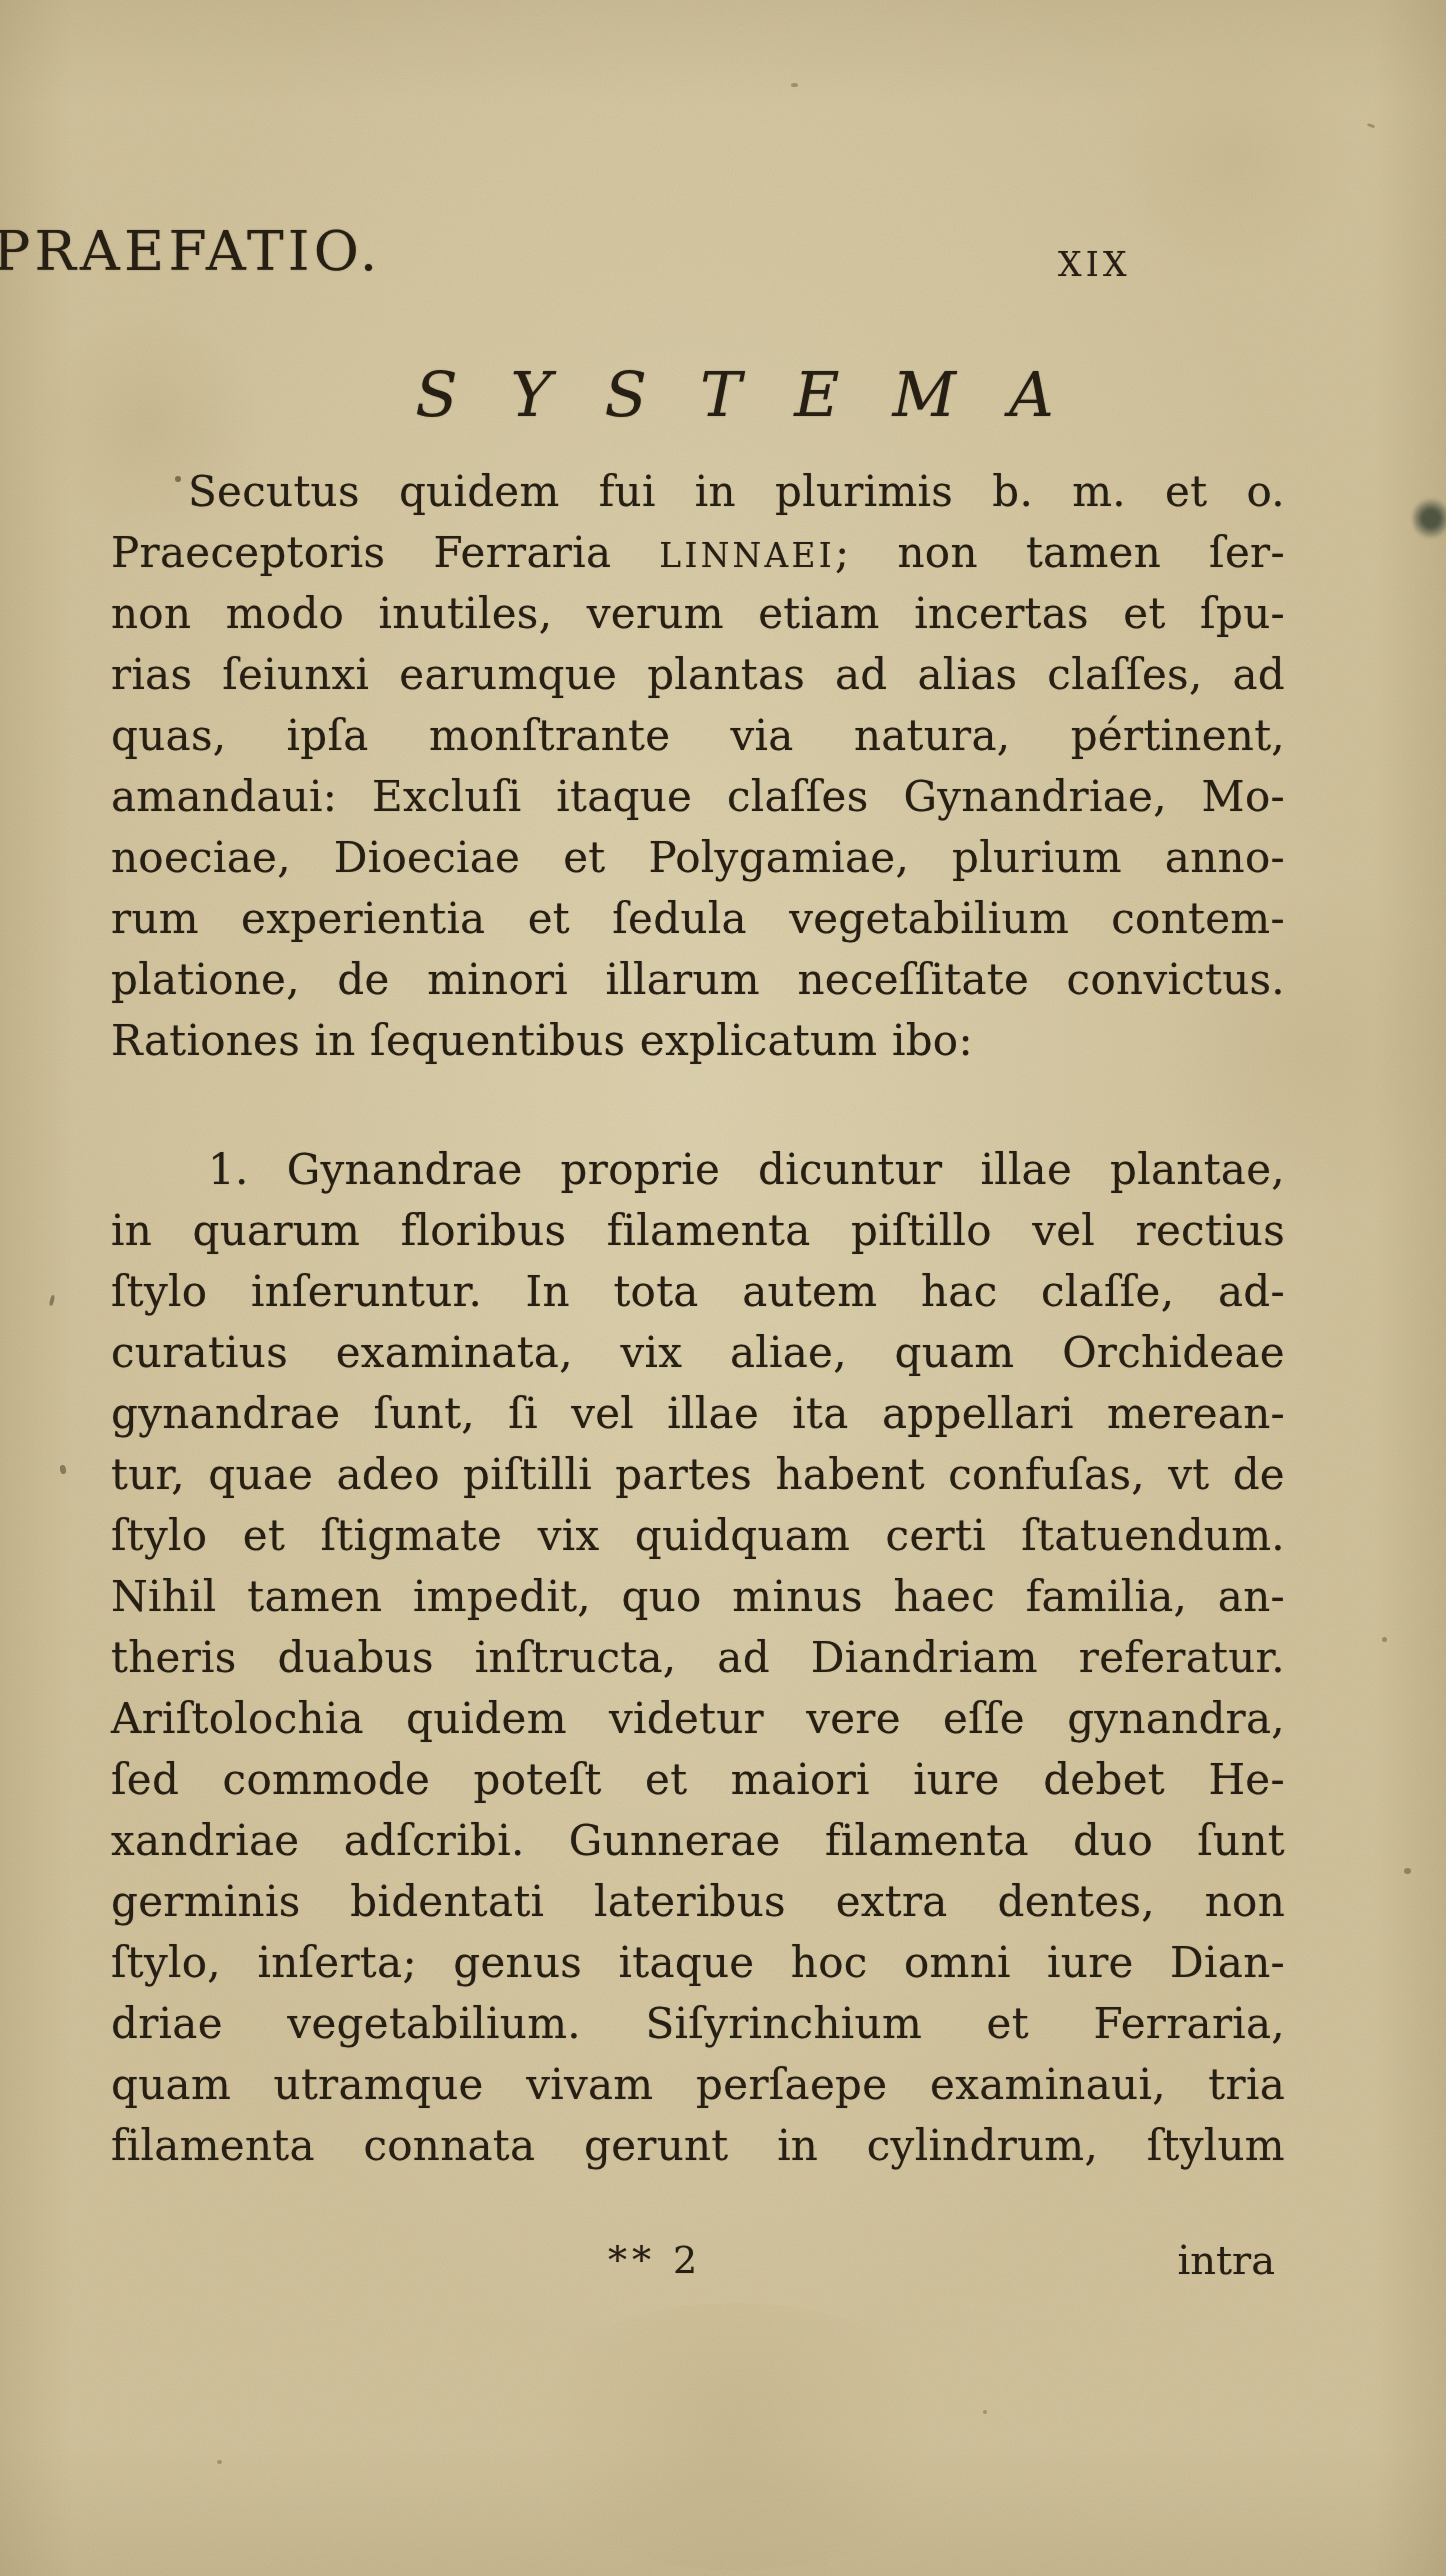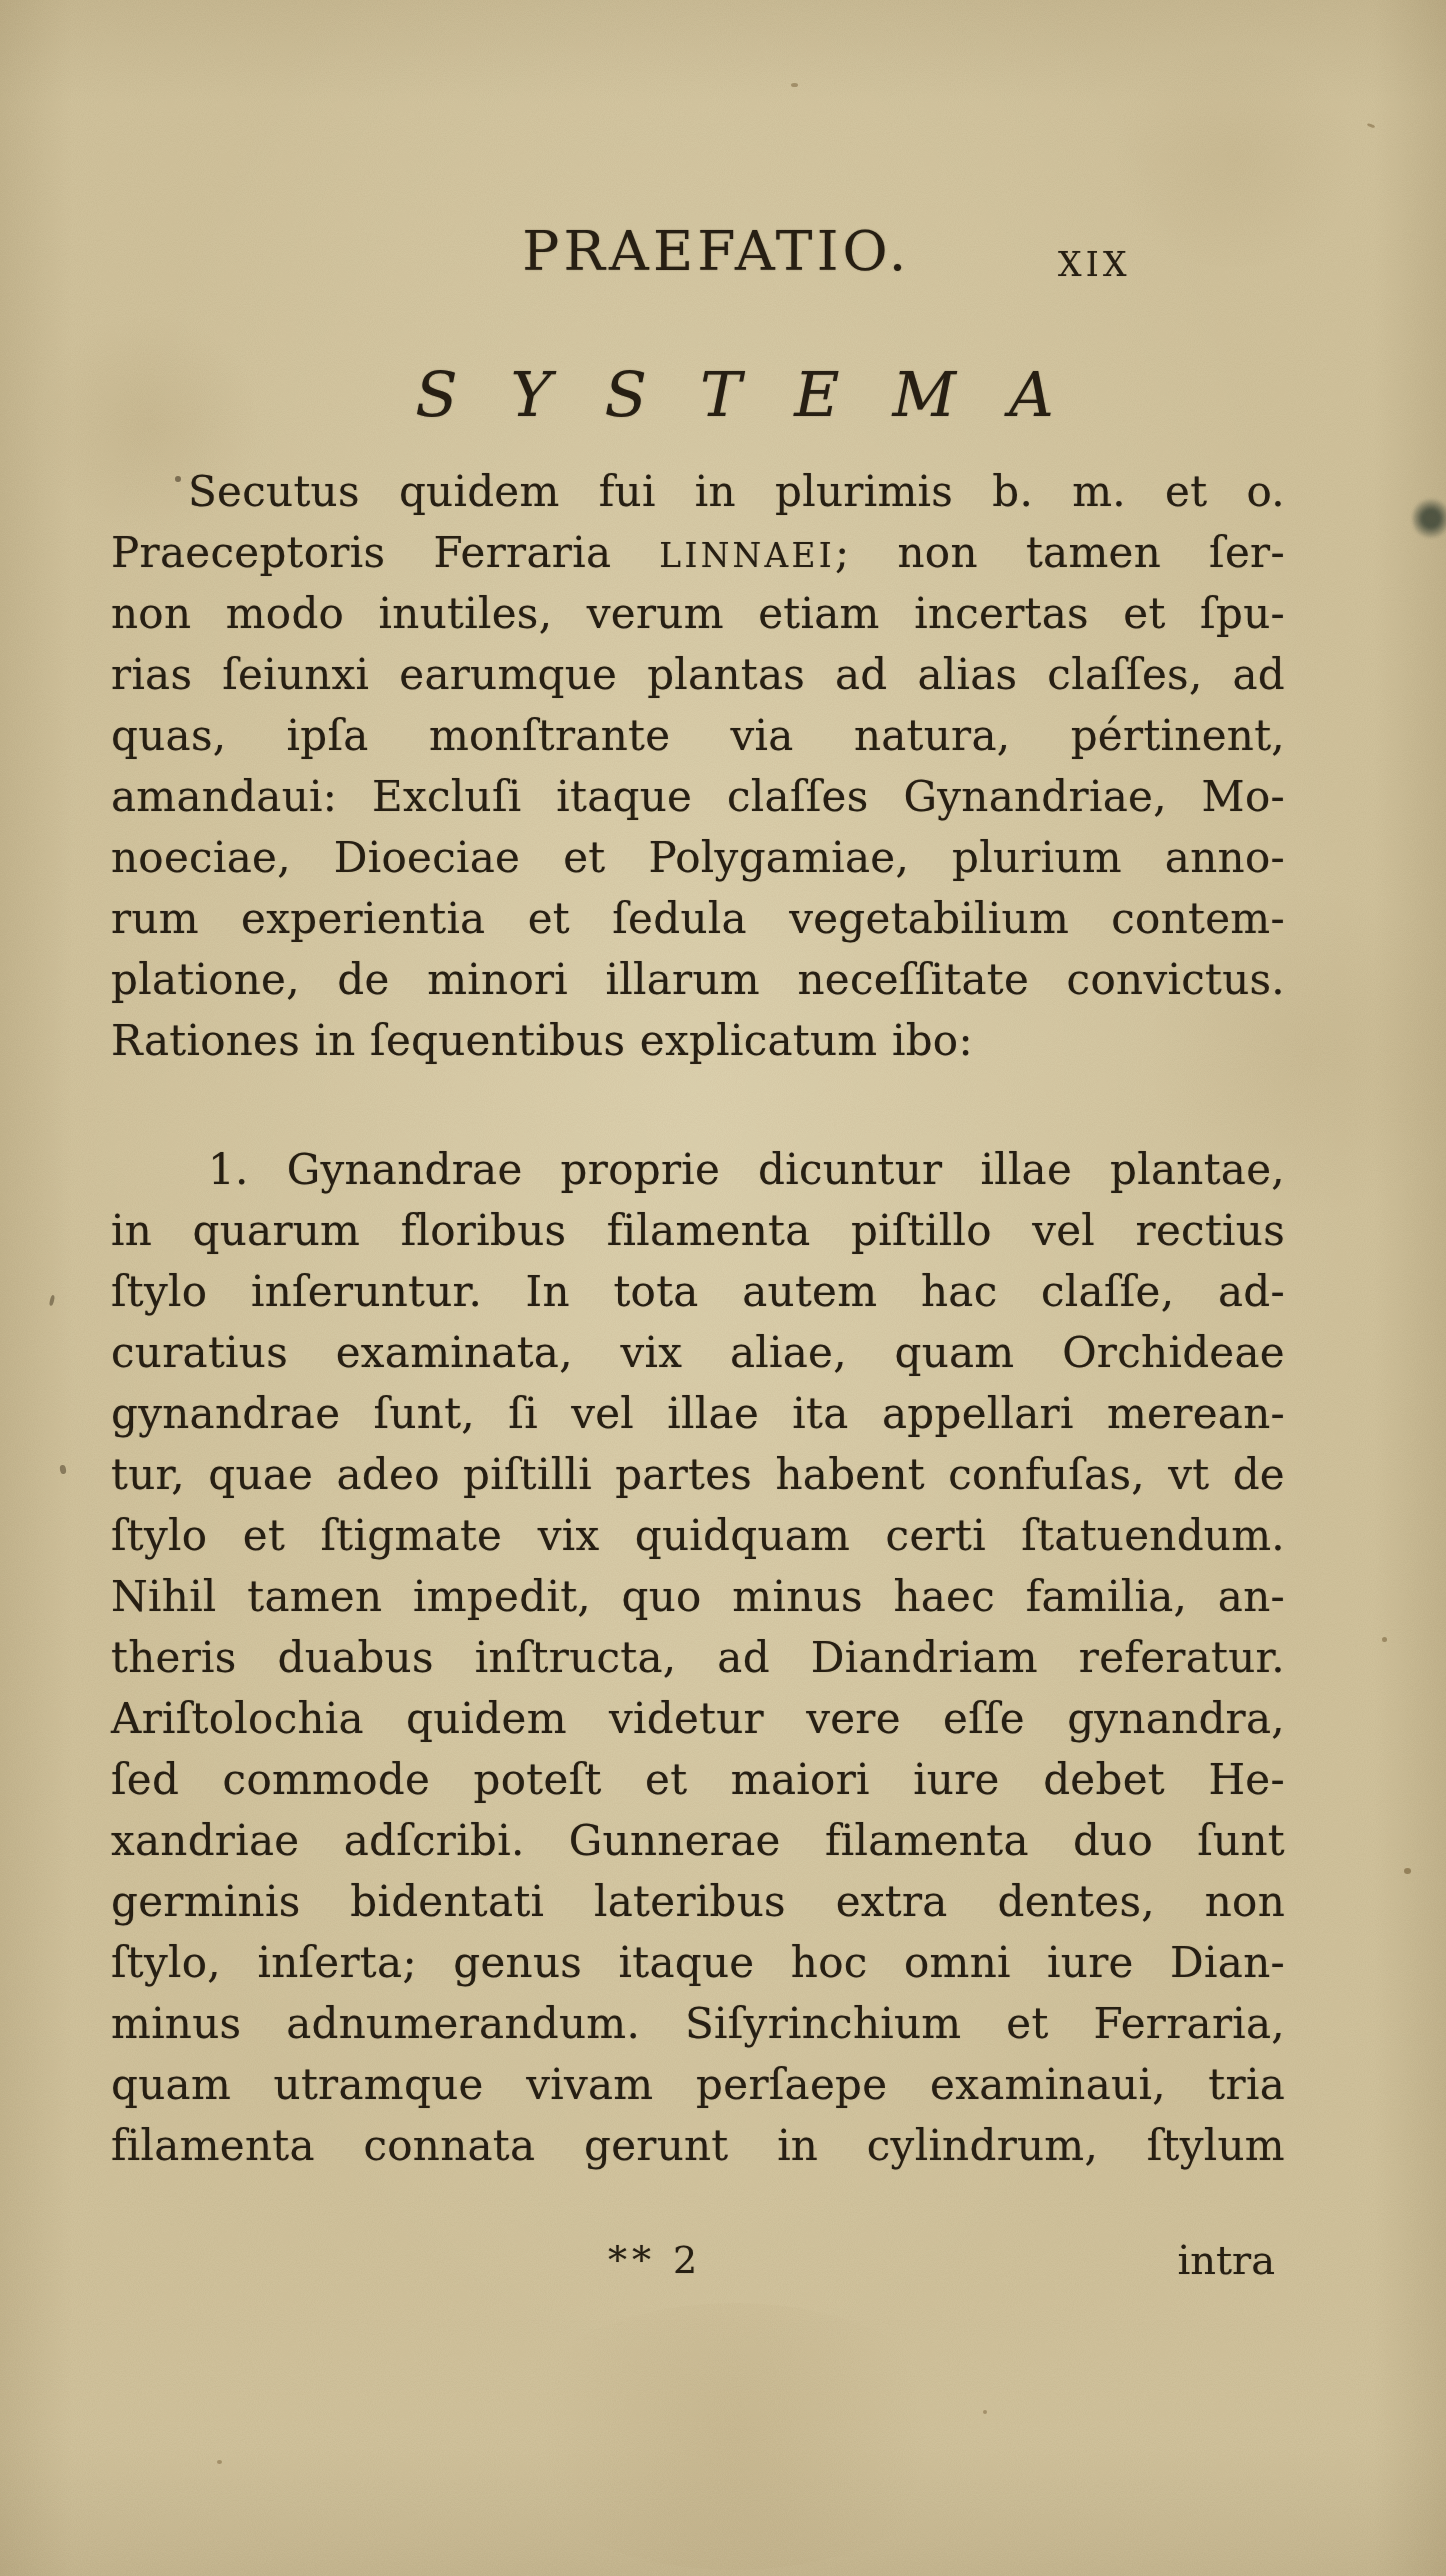--- a/index.html
+++ b/index.html
@@ -7,21 +7,21 @@
        font-family:"DejaVu Serif","Liberation Serif",serif;}
   .page{position:absolute;left:0;top:0;width:1446px;height:2576px;overflow:hidden;
         background-color:var(--paper,#d2c49e);
         background-image:
           radial-gradient(ellipse at 48% 42%, rgba(255,249,225,0.28), rgba(255,249,225,0) 62%),
           linear-gradient(90deg, rgba(118,98,58,0.14), rgba(0,0,0,0) 5%, rgba(0,0,0,0) 95%, rgba(118,98,58,0.16)),
           linear-gradient(180deg, rgba(118,98,58,0.10), rgba(0,0,0,0) 4%, rgba(0,0,0,0) 95%, rgba(118,98,58,0.12));
         color:var(--ink,#271f13);}
   .stain{position:absolute;border-radius:50%;pointer-events:none;}
   .speck{position:absolute;border-radius:50%;pointer-events:none;}
-  .title-row{position:absolute;left:0;top:224px;width:1446px;text-align:center;}
+  .title-row{position:absolute;left:0;top:224px;width:1446px;text-align:left;}
   h1.page-title{display:inline-block;margin:0;font-size:55px;font-weight:normal;
         letter-spacing:4.2px;line-height:1;transform:translateX(-6.7px);
         text-shadow:0 0 1.3px rgba(39,31,19,0.55);}
   .page-number{position:absolute;left:1058px;top:245px;font-size:33px;letter-spacing:4.2px;
         text-shadow:0 0 0.8px rgba(39,31,19,0.45);}
   .section-heading{position:absolute;left:0;top:364px;width:1446px;text-align:center;
         font-style:italic;font-size:62px;letter-spacing:53px;line-height:1;
         transform:translateX(38px);
         text-shadow:0 0 1.2px rgba(39,31,19,0.5);}
   .body-text{position:absolute;left:111px;top:461px;width:1174px;
@@ -91,21 +91,21 @@
         <div class="line"><span class="r">gynandrae ſunt, ſi vel illae ita appellari merean-</span></div>
         <div class="line"><span class="r">tur, quae adeo piſtilli partes habent confuſas, vt de</span></div>
         <div class="line"><span class="r">ſtylo et ſtigmate vix quidquam certi ſtatuendum.</span></div>
         <div class="line"><span class="r">Nihil tamen impedit, quo minus haec familia, an-</span></div>
         <div class="line"><span class="r">theris duabus inſtructa, ad Diandriam referatur.</span></div>
         <div class="line"><span class="i">Ariſtolochia</span><span class="r"> quidem videtur vere eſſe gynandra,</span></div>
         <div class="line"><span class="r">ſed commode poteſt et maiori iure debet He-</span></div>
         <div class="line"><span class="r">xandriae adſcribi. </span><span class="i">Gunnerae</span><span class="r"> filamenta duo ſunt</span></div>
         <div class="line"><span class="r">germinis bidentati lateribus extra dentes, non</span></div>
         <div class="line"><span class="r">ſtylo, inſerta; genus itaque hoc omni iure Dian-</span></div>
-        <div class="line"><span class="r">minus adnumerandum. </span><span class="i">Siſyrinchium</span><span class="r"> et </span><span class="i">Ferraria</span><span class="r">,</span></div>
+        <div class="line"><span class="r">driae vegetabilium. </span><span class="i">Siſyrinchium</span><span class="r"> et </span><span class="i">Ferraria</span><span class="r">,</span></div>
         <div class="line"><span class="r">quam utramque vivam perſaepe examinaui, tria</span></div>
         <div class="line"><span class="r">filamenta connata gerunt in cylindrum, ſtylum</span></div>
       </div>
     </div>
 
   <div class="footer">
     <span class="signature">** 2</span>
     <span class="catchword">intra</span>
   </div>
 

